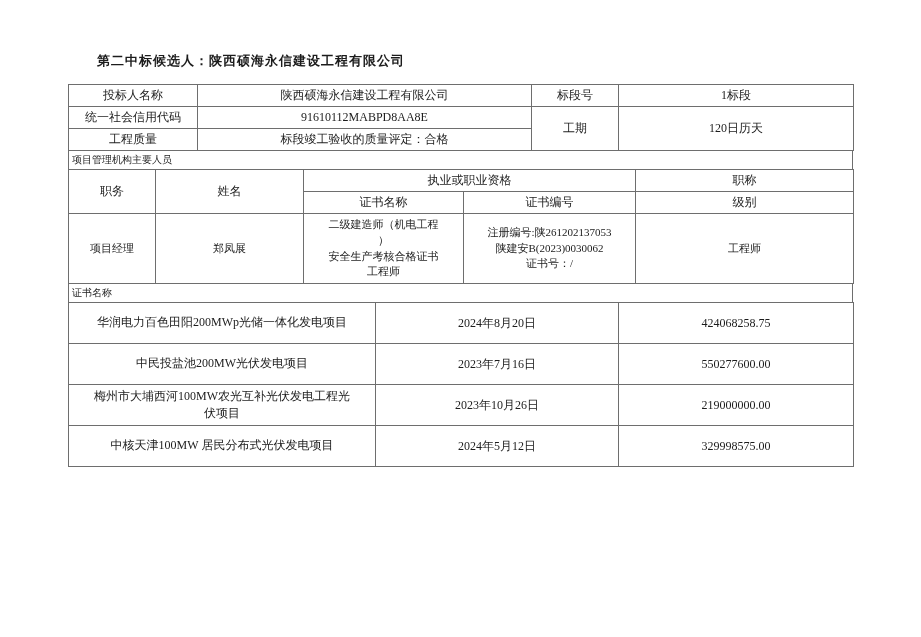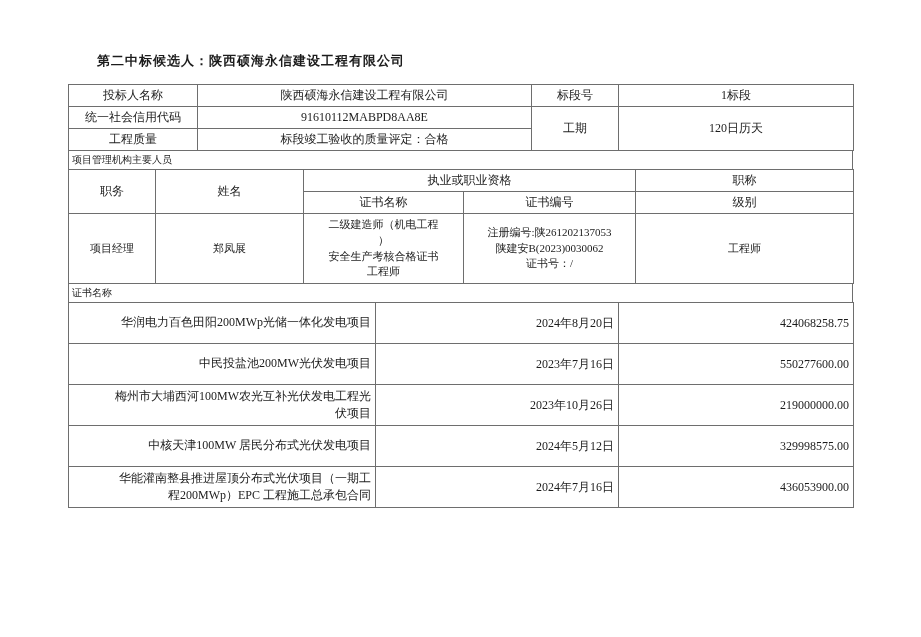--- a/index.html
+++ b/index.html
@@ -29,21 +29,21 @@
     vertical-align: middle;
     padding: 2px 4px;
     overflow: hidden;
   }
   .band td { text-align: left; padding-left: 3px; height: 17px; font-size: 10px; }
   .t-info td { height: 15px; margin-top: 28px; }
   .t-pers .hrow1 td { height: 21px; }
   .t-pers .hrow2 td { height: 18px; }
   .t-pers .drow td { height: 70px; font-size: 11px; }
   .t-perf .hrow td { height: 22px; }
-  .t-perf .drow td { height: 41px; text-align: right; }
+  .t-perf .drow td { height: 41px; }
   .pre { white-space: pre-line; line-height: 1.45; }
   .num { font-size: 12px; }
 </style>
 </head>
 <body>
 
 <div class="page">
 
   <div class="doc-title">第二中标候选人：陕西硕海永信建设工程有限公司</div>
 
@@ -146,22 +146,16 @@
       <td class="pre">梅州市大埔西河100MW农光互补光伏发电工程光
 伏项目</td>
       <td>2023年10月26日</td>
       <td class="num">219000000.00</td>
     </tr>
     <tr class="drow">
       <td class="pre">中核天津100MW 居民分布式光伏发电项目</td>
       <td>2024年5月12日</td>
       <td class="num">329998575.00</td>
     </tr>
-    <tr class="drow">
-      <td class="pre">华能灌南整县推进屋顶分布式光伏项目（一期工
-程200MWp）EPC 工程施工总承包合同</td>
-      <td>2024年7月16日</td>
-      <td class="num">436053900.00</td>
-    </tr>
   </tbody>
     </table>
 
 </div>
 
 </body></html>

